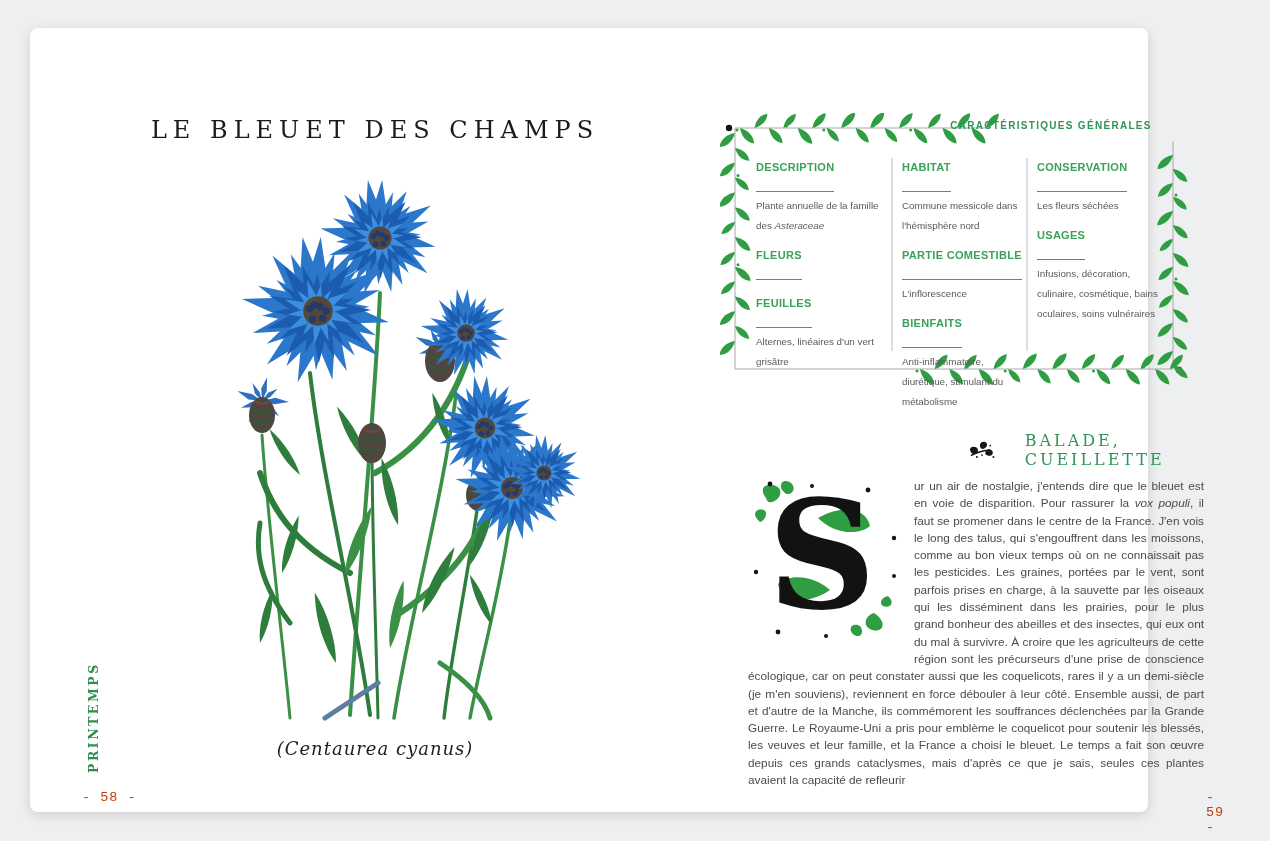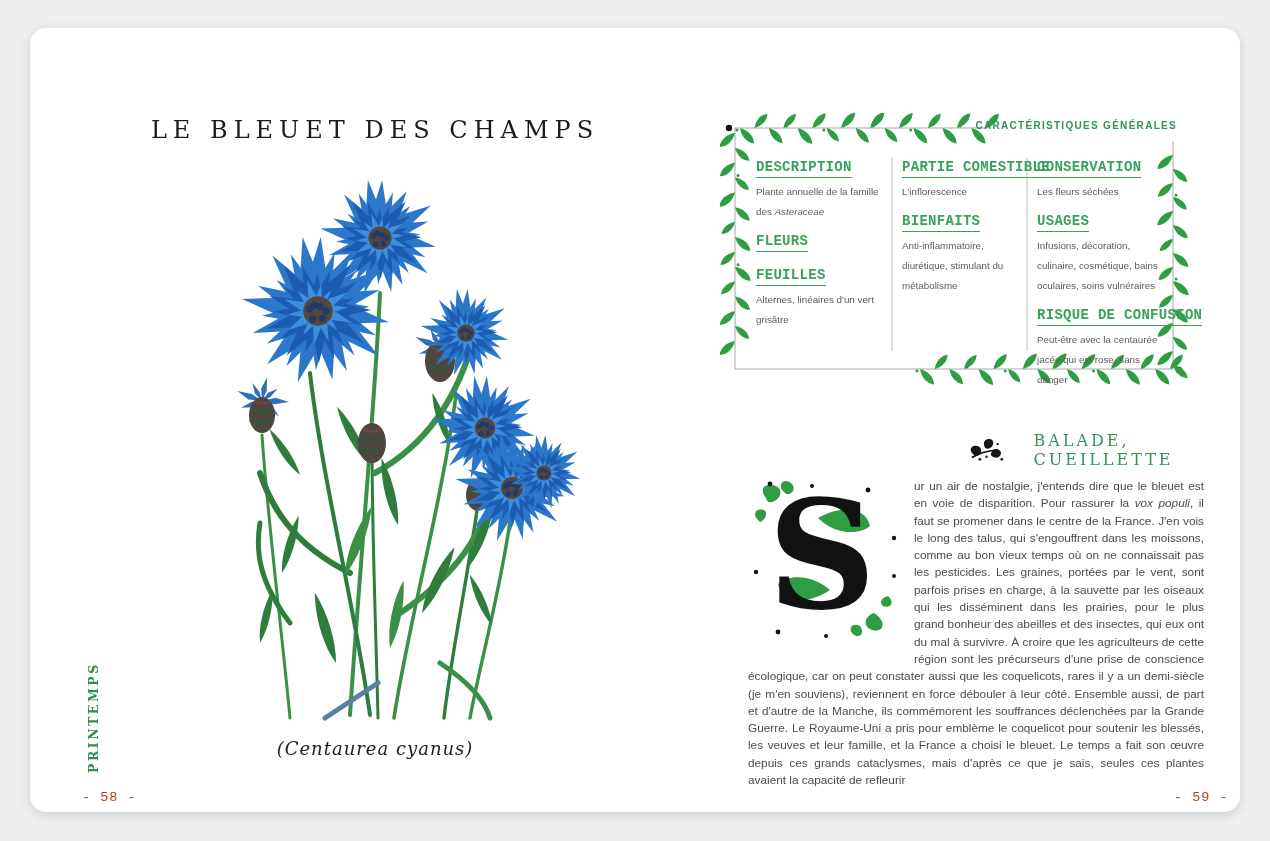--- a/index.html
+++ b/index.html
@@ -1,43 +1,43 @@
 <!DOCTYPE html>
 <html><head>
 <meta charset="utf-8">
 <style>
   html,body{margin:0;padding:0;}
   body{font-family:"Liberation Sans",sans-serif;}
   .stage{position:relative;width:1270px;height:841px;background:#edeff0;overflow:hidden;}
-  .sheet{position:absolute;left:30px;top:28px;width:1210px;height:784px;background:#ffffff;
-         border-radius:16px;box-shadow:0 3px 12px rgba(0,0,0,.14);}
+  .sheet{position:absolute;left:30px;top:28px;width:1118px;height:784px;background:#ffffff;
+         border-radius:8px;box-shadow:0 3px 12px rgba(0,0,0,.14);}
 
   
   .book-title{position:absolute;left:95px;top:88px;width:500px;text-align:center;
     font-family:"DejaVu Serif",serif;font-size:24px;letter-spacing:6px;color:#1b1b1b;font-weight:500;}
   .flower-art{position:absolute;left:110px;top:115px;width:480px;height:585px;}
   .caption{position:absolute;left:145px;top:710px;width:400px;text-align:center;
     font-family:"DejaVu Serif",serif;font-style:italic;font-size:18px;letter-spacing:1px;color:#1e1e1e;}
   .season{position:absolute;left:56px;top:645px;height:100px;writing-mode:vertical-rl;transform:rotate(180deg);
     font-family:"DejaVu Serif",serif;font-size:12.5px;letter-spacing:2.5px;color:#2f8f4e;font-weight:bold;}
   .pagenum{position:absolute;font-family:Liberation Mono, monospace;font-size:13.5px;color:#c2410c;letter-spacing:1px;}
   .pagenum.left{left:52px;top:762px;}
-  .pagenum.right{left:1144px;top:762px;}
+  .pagenum.right{left:1176px;top:762px;}
 
   
   .box-svg{position:absolute;left:690px;top:85px;width:480px;height:290px;}
-  .box-header{position:absolute;left:845px;top:92px;width:302px;text-align:right;
+  .box-header{position:absolute;left:870px;top:92px;width:302px;text-align:center;
     font-size:10px;font-weight:bold;letter-spacing:1.3px;color:#2f9455;}
   .col{position:absolute;top:129px;}
   .col1{left:726px;width:130px;}
   .col2{left:872px;width:122px;}
   .col3{left:1007px;width:132px;}
   .entry{margin-bottom:9px;}
-  .entry-label{display:inline-block;font-size:14px;font-weight:bold;letter-spacing:.3px;color:#3aa258;
-    border-bottom:1.2px solid #3aa258;padding-bottom:2px;margin-bottom:4px;white-space:nowrap;font-family:Liberation Mono, monospace;}
+  .entry-label{display:inline-block;font-size:11px;font-weight:bold;letter-spacing:.3px;color:#3aa258;
+    border-bottom:1.2px solid #3aa258;padding-bottom:18px;margin-bottom:4px;white-space:nowrap;}
   .entry-body{font-size:9.8px;line-height:20px;color:#5a5a5a;}
   .it{font-style:italic;}
 
   
   .section-head{position:absolute;left:938px;top:403px;display:flex;align-items:center;gap:30px;}
   .section-head .txt{font-family:"DejaVu Serif",serif;font-size:16px;letter-spacing:3px;color:#2f9455;}
   .para{position:absolute;left:718px;top:450px;width:456px;text-align:justify;
     font-size:11.8px;line-height:17.3px;color:#4b4b4b;}
   .dropcap-wrap{float:left;width:152px;height:172px;margin:2px 14px 0 0;position:relative;}
 </style>
@@ -639,27 +639,27 @@
         <path d="M0 0 C4.5 -7 5 -15 0 -21 C-5 -15 -4.5 -7 0 0 Z" fill="#2f9e43" transform="translate(453.0 252.0) rotate(132) scale(0.94)"></path>
         <circle cx="456" cy="250" r="1.5" fill="#2f9e43"></circle>
       </svg>
     <div class="box-header">CARACTÉRISTIQUES GÉNÉRALES</div>
     <div class="col col1">
         <div class="entry"><div class="entry-label">DESCRIPTION</div><div class="entry-body"><span>Plante annuelle de la famille des </span><span class="it">Asteraceae</span></div></div>
         <div class="entry"><div class="entry-label">FLEURS</div></div>
         <div class="entry"><div class="entry-label">FEUILLES</div><div class="entry-body"><span>Alternes, linéaires d'un vert grisâtre</span></div></div>
       </div>
     <div class="col col2">
+        <div class="entry"><div class="entry-label">HABITAT</div><div class="entry-body"><span>Commune messicole dans l'hémisphère nord</span></div></div>
         <div class="entry"><div class="entry-label">PARTIE COMESTIBLE</div><div class="entry-body"><span>L'inflorescence</span></div></div>
         <div class="entry"><div class="entry-label">BIENFAITS</div><div class="entry-body"><span>Anti-inflammatoire, diurétique, stimulant du métabolisme</span></div></div>
       </div>
     <div class="col col3">
         <div class="entry"><div class="entry-label">CONSERVATION</div><div class="entry-body"><span>Les fleurs séchées</span></div></div>
         <div class="entry"><div class="entry-label">USAGES</div><div class="entry-body"><span>Infusions, décoration, culinaire, cosmétique, bains oculaires, soins vulnéraires</span></div></div>
-        <div class="entry"><div class="entry-label">RISQUE DE CONFUSION</div><div class="entry-body"><span>Peut-être avec la centaurée jacée qui est rose, sans danger</span></div></div>
       </div>
 
     <div class="section-head">
       <svg width="42" height="34" viewBox="0 0 42 34">
         <g fill="#161616">
           <path d="M6 22 C2 18 2 13 8 12 C14 11 17 16 15 21 C12 25 9 24 6 22 Z"></path>
           <path d="M20 14 C17 8 20 3 26 4 C31 5 31 11 27 14 C24 16 22 16 20 14 Z"></path>
           <path d="M27 22 C28 16 34 14 38 18 C41 22 37 27 32 26 C29 25 27 24 27 22 Z"></path>
           <path d="M4 25 C12 20 22 17 34 16 L34 18 C23 19 13 22 5 27 Z"></path>
           <circle cx="14" cy="28" r="1.6"></circle>

